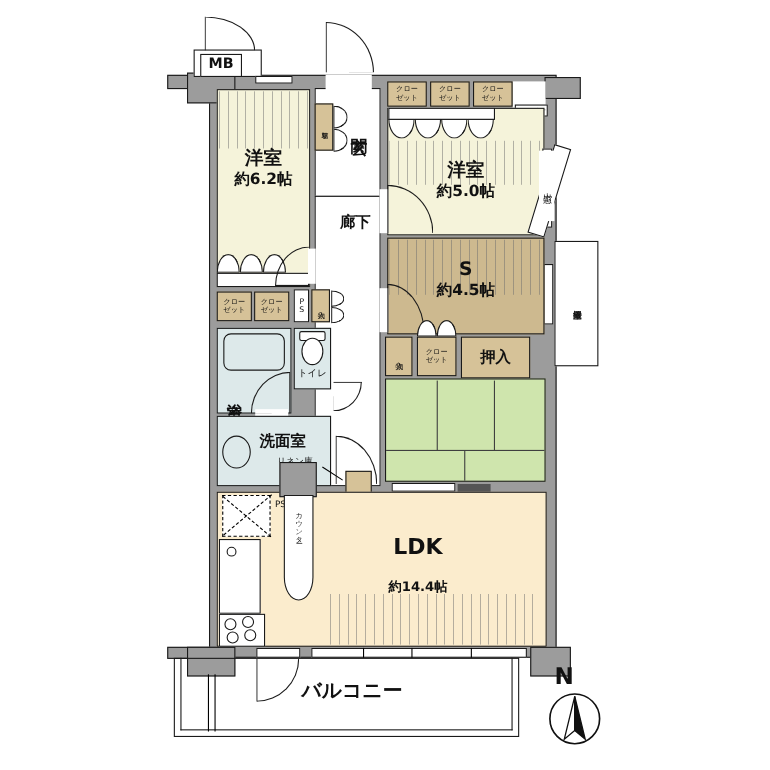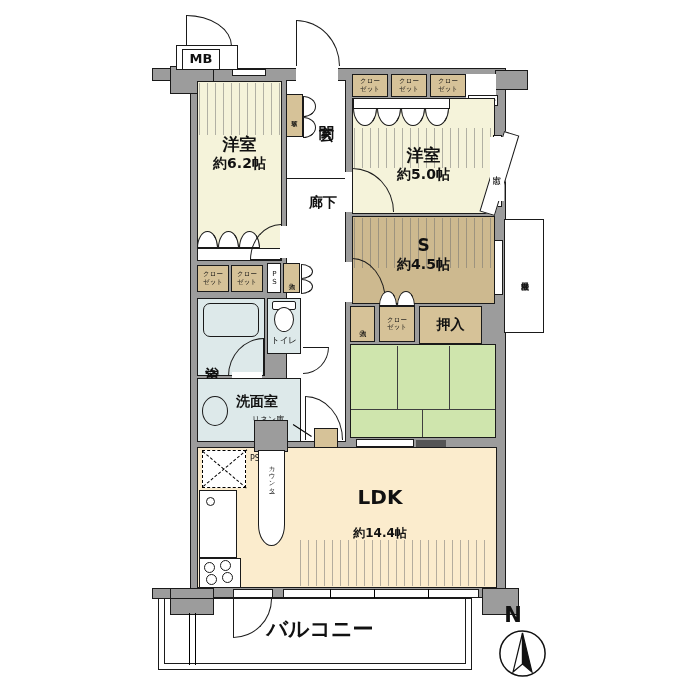--- a/index.html
+++ b/index.html
@@ -234,21 +234,21 @@
   <div class="abs" style="left:374px;top:589px;width:1.3px;height:9px;background:#000;"></div>
   <div class="abs" style="left:428px;top:589px;width:1.3px;height:9px;background:#000;"></div>
   <div class="abs white" style="left:233px;top:589px;width:40px;height:9px;border:1px solid var(--line);"></div>
   <div class="abs arc" style="left:233px;top:599px;width:39px;height:39px;border-bottom:1.2px solid var(--line);border-right:1.2px solid var(--line);border-left:1.2px solid var(--line);border-bottom-right-radius:100% 100%;"></div>
 
   <div class="abs" style="left:158px;top:598px;width:314px;height:72px;border:1.5px solid var(--line);"></div>
   <div class="abs" style="left:164px;top:598px;width:302px;height:66px;border-left:1px solid var(--line);border-right:1px solid var(--line);border-bottom:1px solid var(--line);"></div>
   <div class="abs" style="left:189px;top:613px;width:1.2px;height:52px;background:#000;"></div>
   <div class="abs" style="left:195px;top:613px;width:1.2px;height:52px;background:#000;"></div>
   <div class="abs lbl" style="left:230px;top:618px;width:180px;height:22px;">
-    <span style="font-size:21px;">バルコニー</span>
+    <span style="font-size:18px;">バルコニー</span>
   </div>
 
   <div class="abs lbl" style="left:498px;top:602px;width:30px;height:26px;">
     <span style="font-size:21px;font-weight:600;">N</span>
   </div>
   <svg class="abs" style="left:498px;top:629px;" width="49" height="49" viewBox="0 0 49 49">
     <circle cx="24.5" cy="24.5" r="22.6" fill="#fff" stroke="#111" stroke-width="1.5"></circle>
     <polygon points="24.5,4 15,43 24.5,35" fill="#fff" stroke="#111" stroke-width="1.2"></polygon>
     <polygon points="24.5,4 34,43 24.5,35" fill="#111" stroke="#111" stroke-width="1.2"></polygon>
   </svg>

